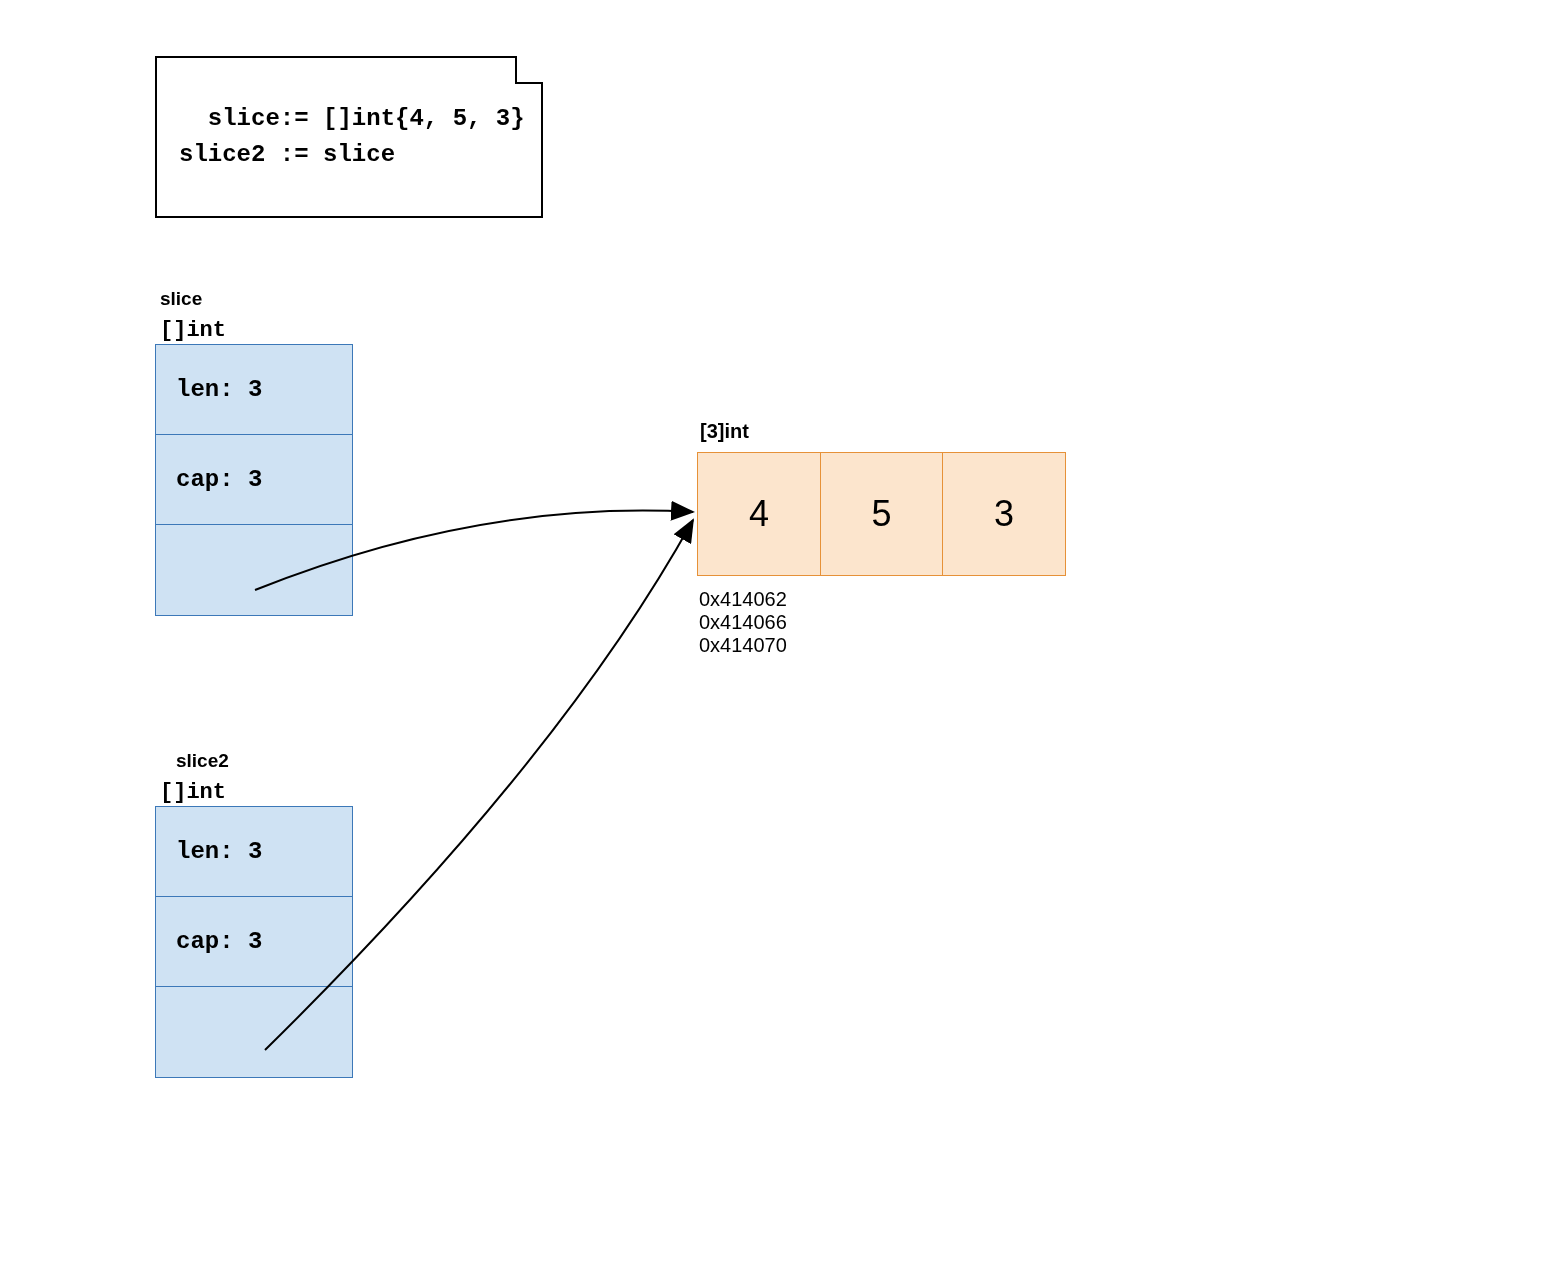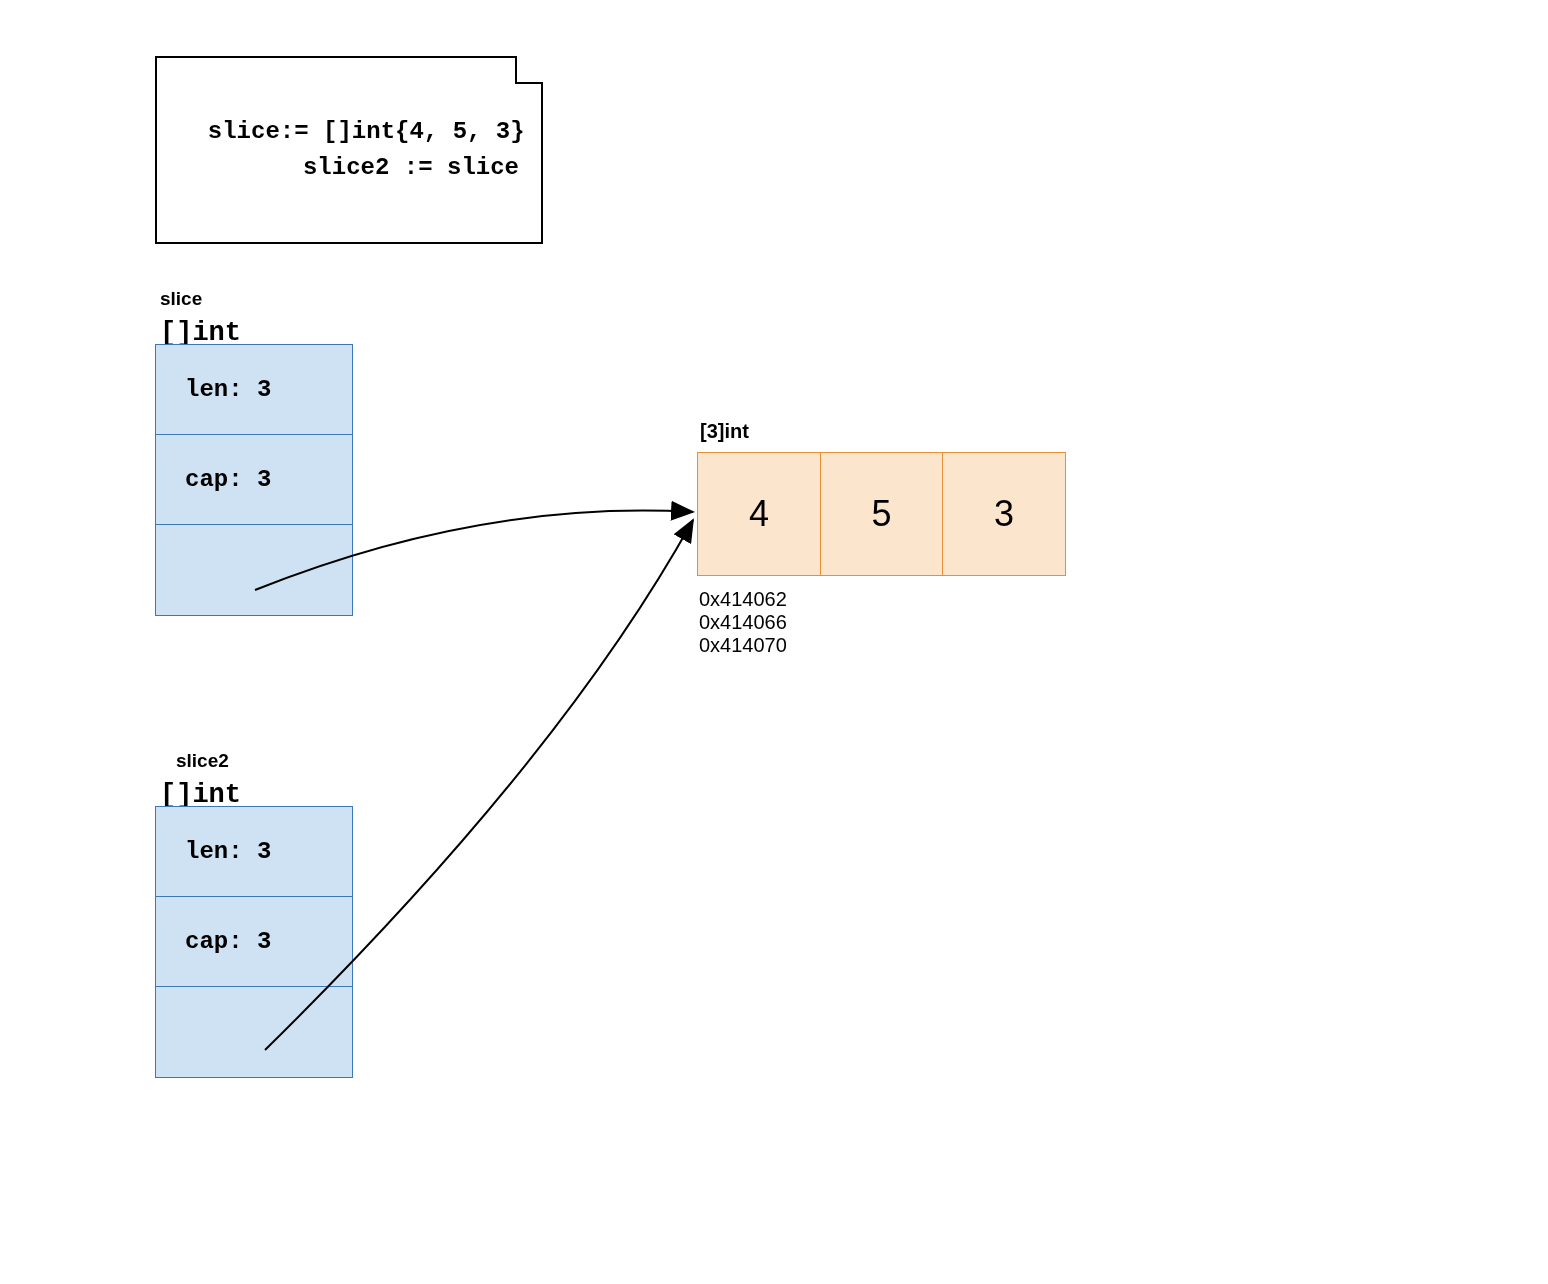--- a/index.html
+++ b/index.html
@@ -9,27 +9,26 @@
     width: 1548px;
     height: 1284px;
     background: #ffffff;
     font-family: "Courier New", monospace;
     position: relative;
   }
   .code-note {
     position: absolute;
     background: #ffffff;
     border: 2px solid #000;
-    padding: 20px 22px;
+    padding: 7px 22px;
     font-family: "Courier New", monospace;
     font-weight: bold;
     font-size: 24px;
     line-height: 1.5;
     white-space: pre;
-    text-align: right;
   }
   .code-note .fold {
     position: absolute;
     top: -2px;
     right: -2px;
     width: 28px;
     height: 28px;
     background: #ffffff;
     border-left: 2px solid #000;
     border-bottom: 2px solid #000;
@@ -57,34 +56,34 @@
   .slice-label {
     position: absolute;
     font-family: Helvetica, Arial, sans-serif;
     font-weight: bold;
     font-size: 19px;
   }
   .slice-type {
     position: absolute;
     font-family: "Courier New", monospace;
     font-weight: bold;
-    font-size: 27px;
+    font-size: 22px;
   }
   .slice-box {
     position: absolute;
     width: 198px;
     background: #cfe2f3;
     border: 1.5px solid #3c78b8;
   }
   .slice-cell {
     height: 90px;
     border-bottom: 1.5px solid #3c78b8;
     display: flex;
     align-items: center;
-    padding-left: 29px;
+    padding-left: 20px;
     font-family: "Courier New", monospace;
     font-weight: bold;
     font-size: 24px;
   }
   .slice-cell:last-child {
     border-bottom: none;
   }
   .array-type {
     position: absolute;
     font-family: Liberation Sans, sans-serif;

